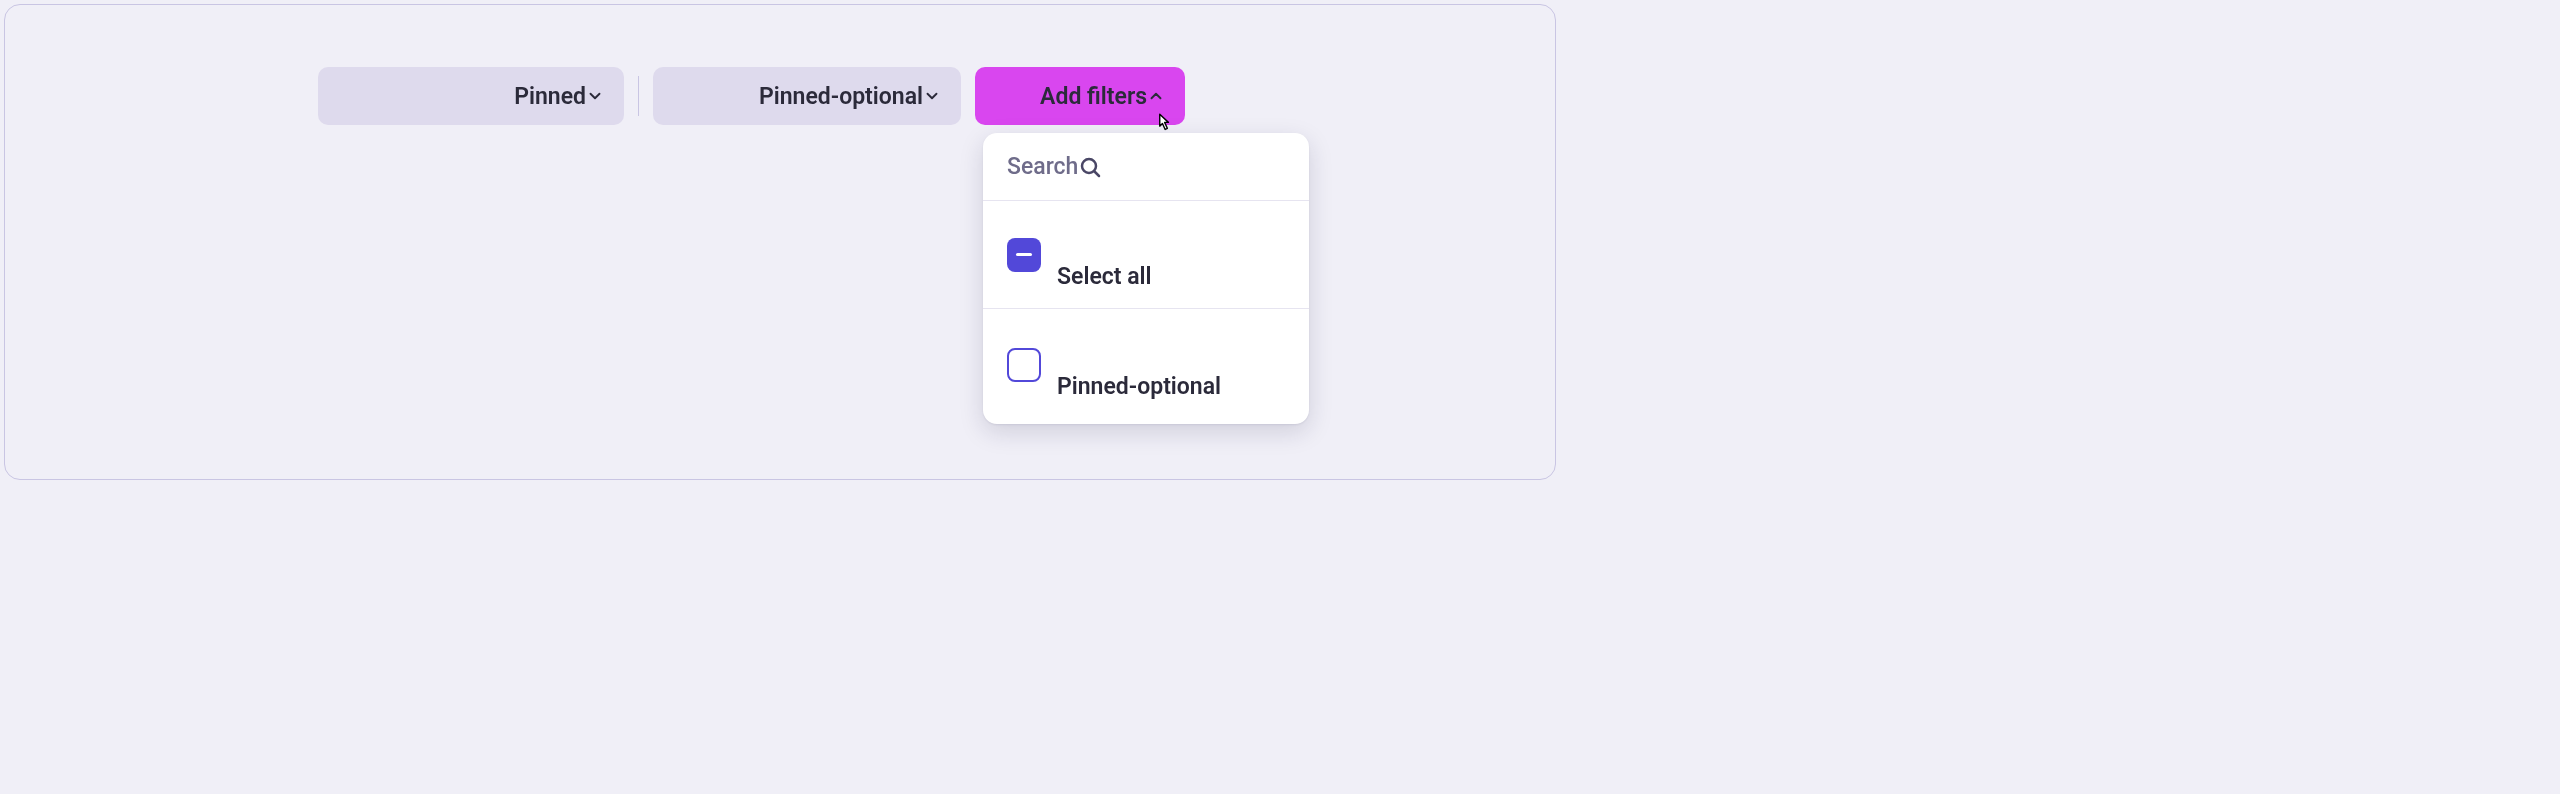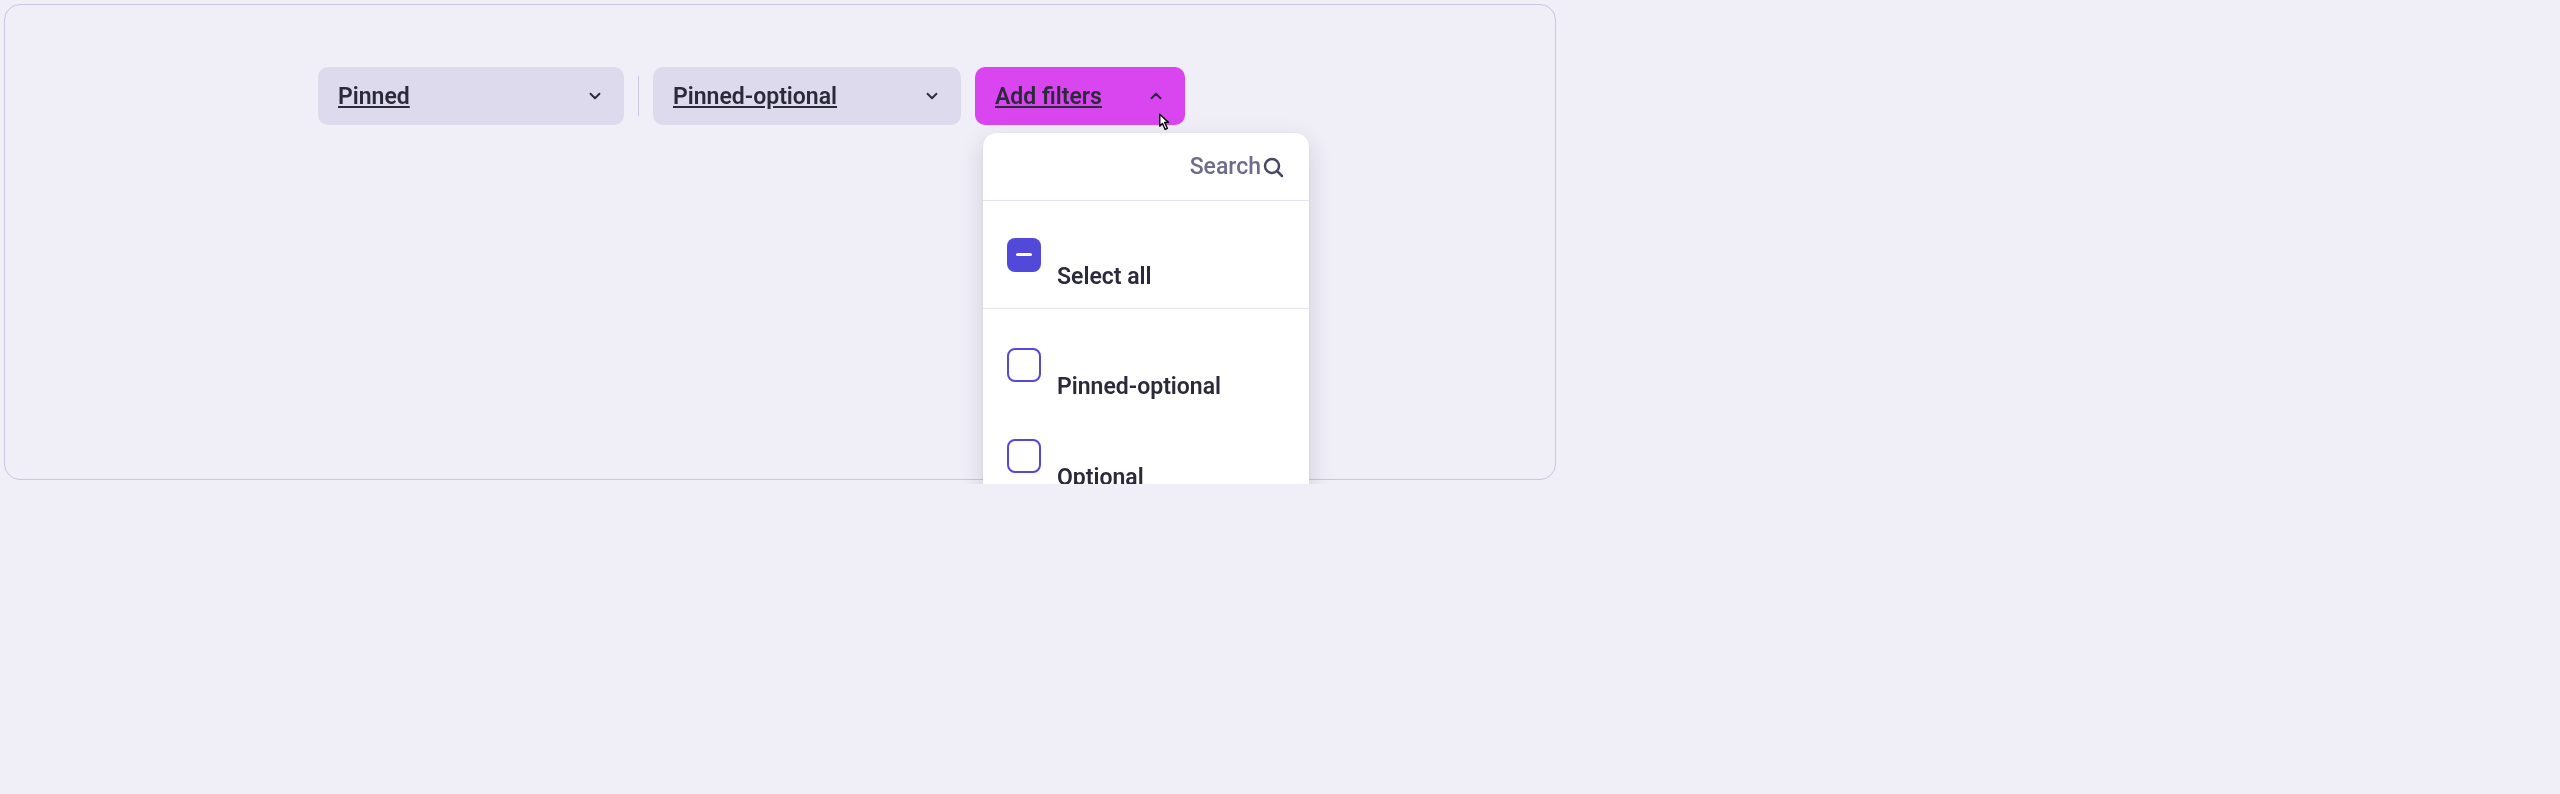--- a/index.html
+++ b/index.html
@@ -22,30 +22,29 @@
     .filter-row {
       display: flex;
       align-items: center;
       gap: 14px;
       justify-content: flex-start;
       padding-left: 313px;
     }
     .pill {
       display: flex;
       align-items: center;
-      justify-content: space-between;
+      justify-content: flex-end;
       background: #dedaed;
       border-radius: 10px;
       padding: 0 20px;
       height: 58px;
       color: #2b2a3a;
       font-size: 23px;
       font-weight: 600;
       cursor: pointer;
-      text-decoration: underline;
     }
     .pill.pinned { width: 306px; }
     .pill.pinned-optional { width: 308px; }
     .pill.add-filters { width: 210px; background: #d946ef; }
     .divider {
       width: 1px;
       height: 40px;
       background: #c9c5e3;
     }
     .chevron {
@@ -59,21 +58,21 @@
       top: 128px;
       width: 326px;
       background: #ffffff;
       border-radius: 14px;
       box-shadow: 0 8px 24px rgba(30,25,70,0.15), 0 1px 2px rgba(30,25,70,0.08);
       overflow: hidden;
     }
     .search-row {
       display: flex;
       align-items: center;
-      justify-content: flex-end;
+      justify-content: flex-start;
       padding: 20px 24px 20px 24px;
       border-bottom: 1px solid #e6e4f0;
     }
     .search-text {
       color: #6f6c8a;
       font-size: 23px;
       font-weight: 500;
     }
     .search-icon {
       width: 24px;
@@ -179,23 +178,19 @@
         <div class="minus-line"></div>
       </div>
       <span class="option-label">Select all</span>
     </div>
 
     <div class="options-list">
       <div class="option-row">
         <div class="checkbox empty"></div>
         <span class="option-label">Pinned-optional</span>
       </div>
-      <div class="option-row">
-        <div class="checkbox empty"></div>
-        <span class="option-label">Optional</span>
-      </div>
     </div>
   </div>
 
   <svg class="cursor" viewBox="0 0 24 24">
     <path d="M9 3 L9 14 L11.5 11.5 L14 17 L16 16 L13.5 10.5 L17 10.5 Z" fill="#ffffff" stroke="#000000" stroke-width="1.3" stroke-linejoin="round"></path>
   </svg>
 </div>
 
 </body></html>

